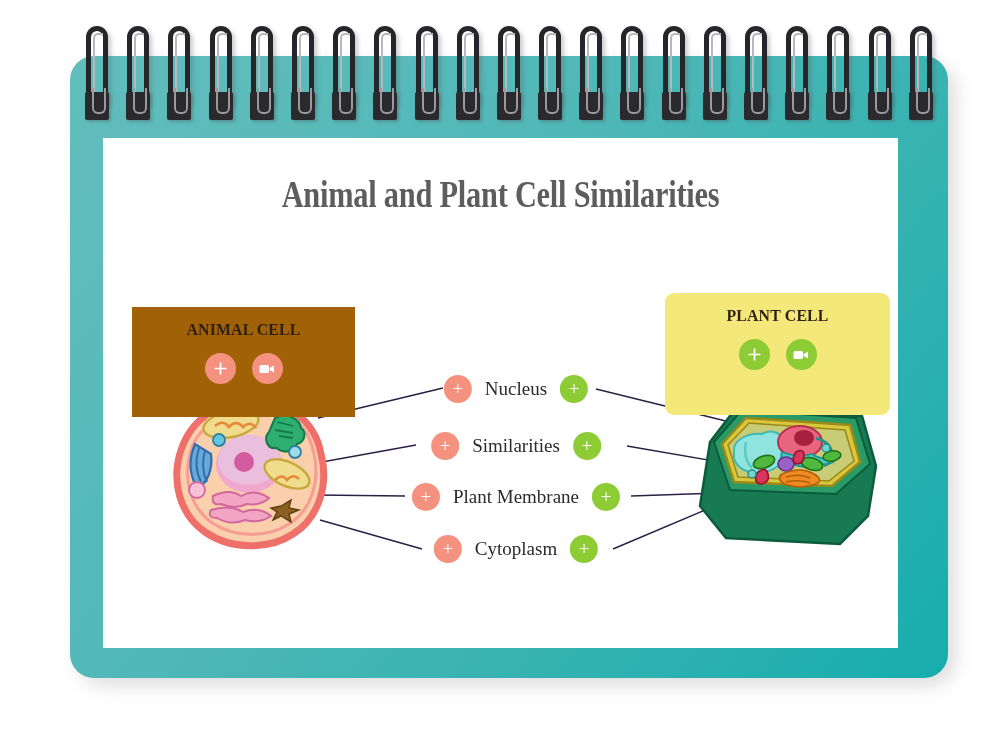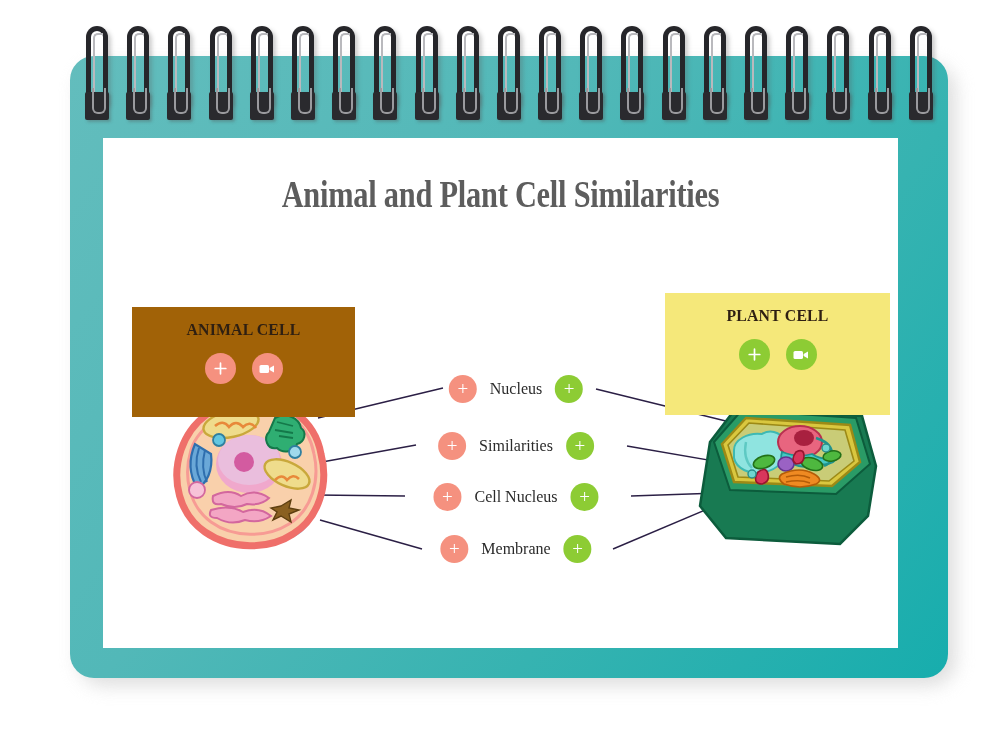--- a/index.html
+++ b/index.html
@@ -119,20 +119,21 @@
   }
   #animal-cell-card {
     left: 132px; top: 307px;
     width: 223px; height: 110px;
     background: #a16207;
   }
   #plant-cell-card {
     left: 665px; top: 293px;
     width: 225px; height: 122px;
     background: #f5e87a;
+    border-radius: 9px;
   }
   .card-title {
     font-size: 17px;
     font-weight: bold;
     color: #2e1f12;
     letter-spacing: .2px;
     transform: scaleX(.93);
   }
   .card-buttons {
     margin-top: 13px;
@@ -185,21 +186,21 @@
   .plus-salmon { background: #f5917f; }
   .plus-green  { background: #8dcc34; }
   .plus-glyph {
     color: #ffffff;
     font-size: 19px;
     line-height: 1;
     font-weight: 300;
     margin-top: -2px;
   }
   .label-text {
-    font-size: 16px;
+    font-size: 19px;
     color: #2b2b2b;
     white-space: nowrap;
   }
 
   
   #animal-cell-figure {
     position: absolute;
     left: 157px; top: 392px;
     width: 185px; height: 180px;
   }
@@ -426,29 +427,29 @@
         </div>
         <span class="label-text">Similarities</span>
         <div class="plus-circle plus-green">
           <span class="plus-glyph">+</span>
         </div>
       </div>
       <div class="label-row" style="top: 483px; left: 516px;">
         <div class="plus-circle plus-salmon">
           <span class="plus-glyph">+</span>
         </div>
-        <span class="label-text">Cell Nucleus</span>
+        <span class="label-text">Plant Membrane</span>
         <div class="plus-circle plus-green">
           <span class="plus-glyph">+</span>
         </div>
       </div>
       <div class="label-row" style="top: 535px; left: 516px;">
         <div class="plus-circle plus-salmon">
           <span class="plus-glyph">+</span>
         </div>
-        <span class="label-text">Membrane</span>
+        <span class="label-text">Cytoplasm</span>
         <div class="plus-circle plus-green">
           <span class="plus-glyph">+</span>
         </div>
       </div>
     </div>
 
 </div>
 
 </body></html>

